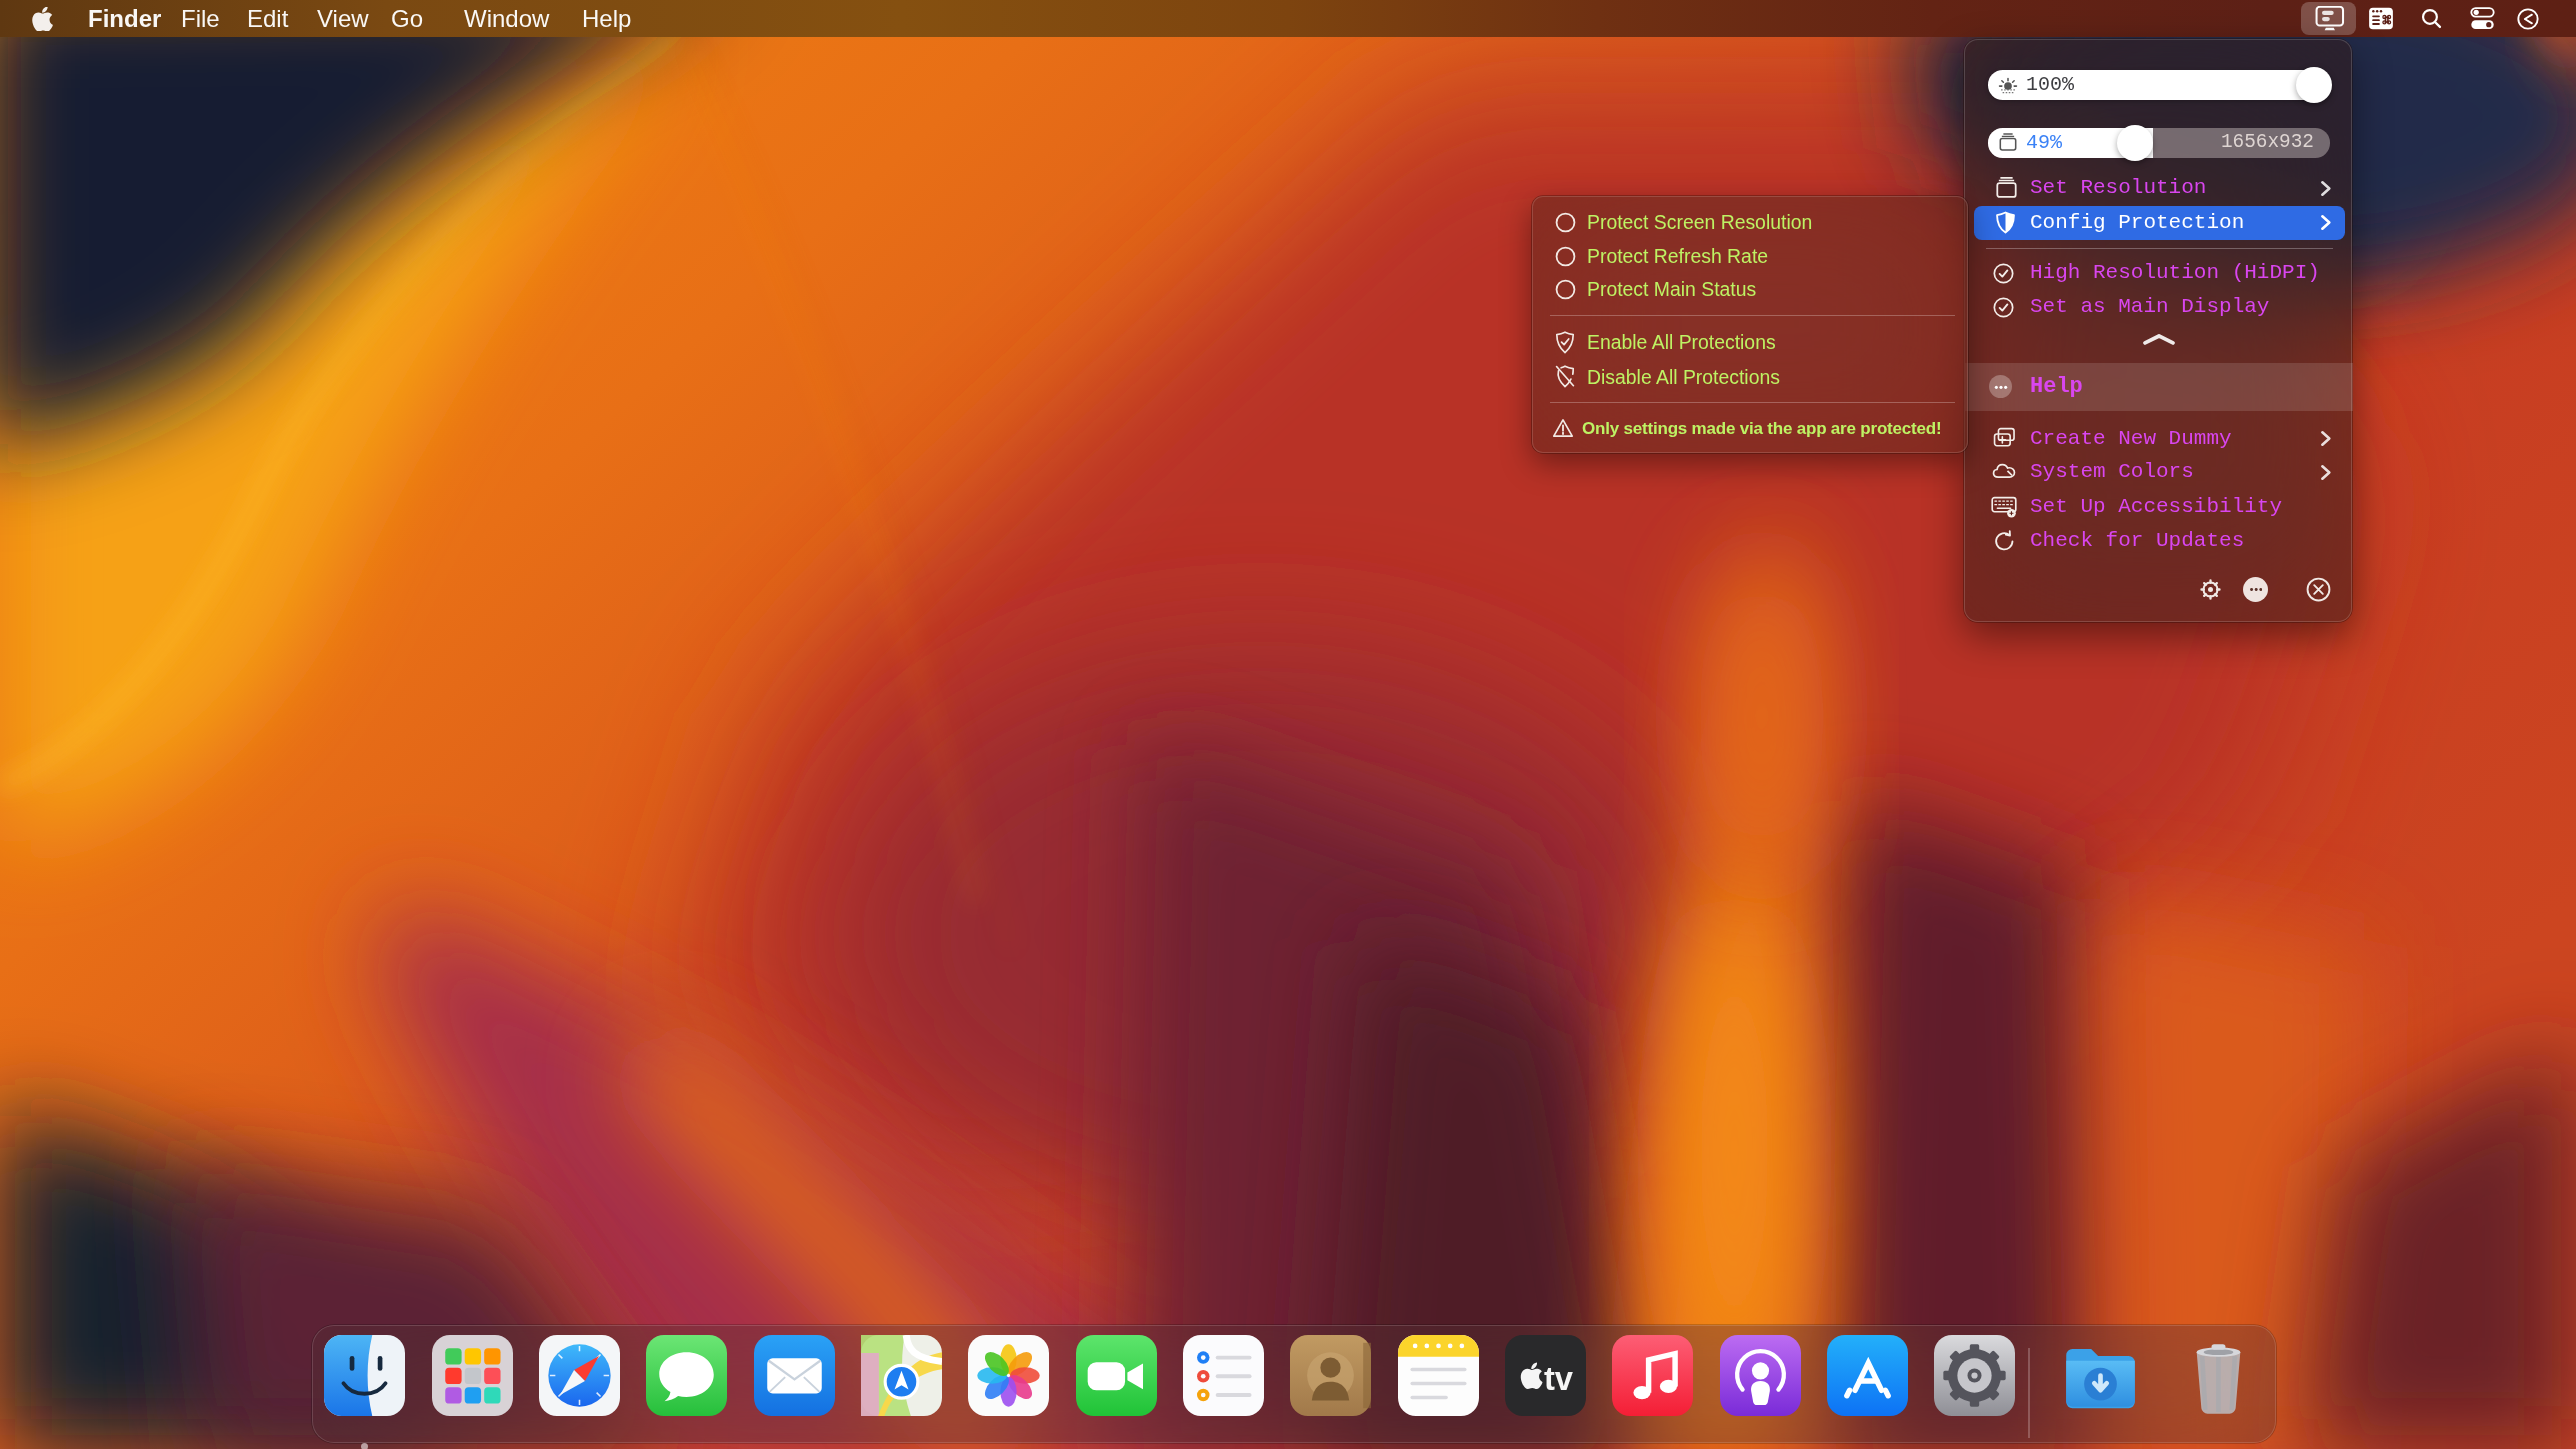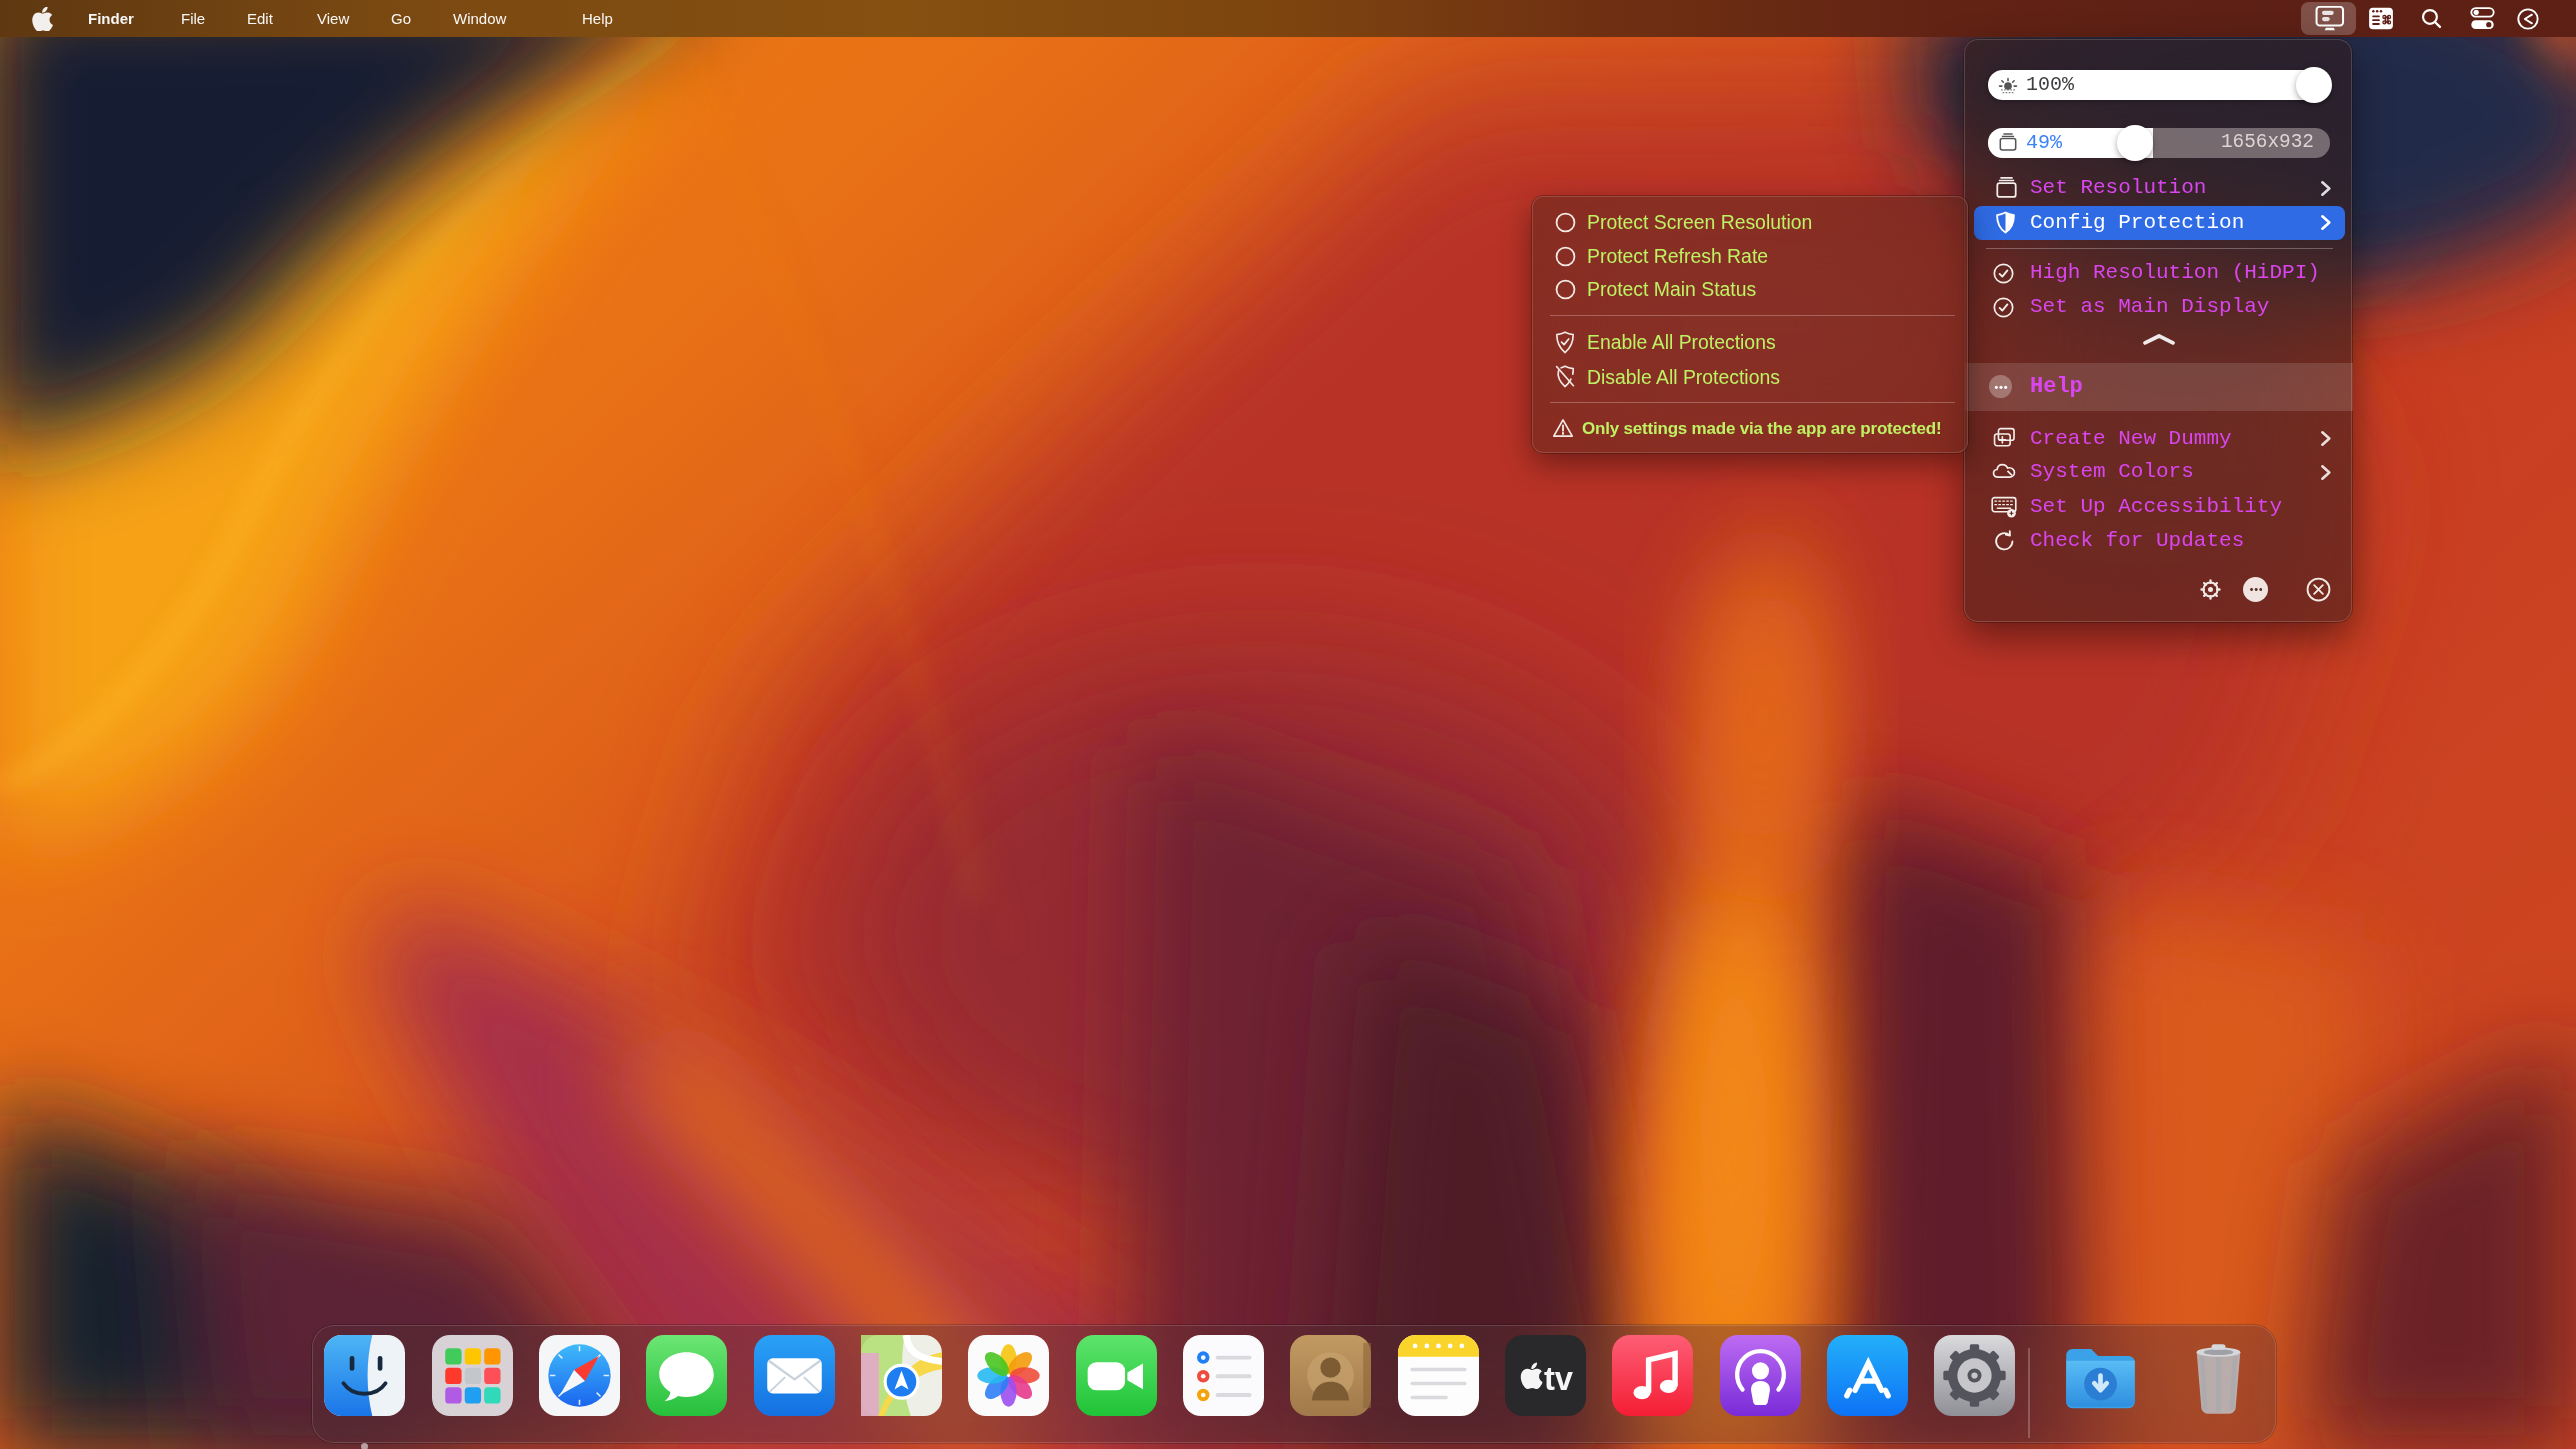--- a/index.html
+++ b/index.html
@@ -3,21 +3,21 @@
 <meta charset="utf-8">
 <style>
   html,body{margin:0;padding:0;width:2576px;height:1450px;overflow:hidden;background:#000;}
   *{box-sizing:border-box;}
   body{font-family:"Liberation Sans", sans-serif;position:relative;}
   #wall{position:absolute;left:0;top:0;width:2576px;height:1450px;}
   
   #menubar{position:absolute;left:0;top:0;width:2576px;height:37px;
     background:linear-gradient(90deg,#5f3811 0%,#7a4912 15%,#855010 35%,#7d440f 50%,#6f3012 62%,#632314 75%,#5d2016 88%,#5e2014 100%);
     color:#fff;}
-  .mitem{position:absolute;top:0;height:37px;line-height:37px;font-size:15px;color:rgba(255,255,255,.96);}
+  .mitem{position:absolute;top:0;height:37px;line-height:37px;font-size:24px;color:rgba(255,255,255,.96);}
   .bold{font-weight:bold;}
   
   #dock{position:absolute;left:312px;top:1325px;width:1964px;height:118px;border-radius:22px;
     background:rgba(85,48,52,.32);
     backdrop-filter:blur(54px) saturate(.9);
     border:0.8px solid rgba(255,255,255,.14);
     box-shadow:0 0 0 0.8px rgba(0,0,0,.25);}
   .dicon{position:absolute;top:1335px;width:81px;height:81px;}
   #dot{position:absolute;left:361px;top:1443px;width:7px;height:7px;border-radius:50%;background:rgba(255,255,255,.55);}
   #dsep{position:absolute;left:2028px;top:1348px;width:1.6px;height:90px;background:rgba(255,255,255,.22);}
@@ -100,21 +100,21 @@
 
 <div id="menubar">
   <svg style="position:absolute;left:32px;top:7px" width="21" height="24" viewBox="0 0 27 31">
     <path fill="#f3efec" d="M18.3,4.9c1.2-1.5,2.1-3.5,1.8-5.6c-1.8,0.1-3.9,1.2-5.2,2.7c-1.1,1.3-2.1,3.4-1.8,5.4 C15.1,7.6,17.1,6.4,18.3,4.9z M22.6,16.4c0-4.1,3.4-6.1,3.5-6.2c-1.9-2.8-4.9-3.2-6-3.2c-2.5-0.3-5,1.5-6.3,1.5 c-1.3,0-3.3-1.5-5.4-1.4c-2.8,0-5.4,1.6-6.8,4.1c-2.9,5-0.7,12.5,2.1,16.5c1.4,2,3,4.2,5.2,4.1c2.1-0.1,2.9-1.3,5.4-1.3 c2.5,0,3.2,1.3,5.4,1.3c2.2,0,3.6-2,5-4c1.6-2.3,2.2-4.6,2.2-4.7C27,23,22.7,21.3,22.6,16.4z"></path>
   </svg>
   <div class="mitem bold" style="left:88px">Finder</div>
   <div class="mitem" style="left:181px">File</div>
   <div class="mitem" style="left:247px">Edit</div>
   <div class="mitem" style="left:317px">View</div>
   <div class="mitem" style="left:391px">Go</div>
-  <div class="mitem" style="left:453px">Window</div>
+  <div class="mitem" style="left:464px">Window</div>
   <div class="mitem" style="left:582px">Help</div>
 
   <div style="position:absolute;left:2301px;top:2.3px;width:55px;height:33px;border-radius:7.8px;background:rgba(255,255,255,.22)"></div>
 
   <svg style="position:absolute;left:2315px;top:6.2px" width="29.6" height="25" viewBox="0 0 38 32">
     <rect x="2" y="1" width="34" height="24" rx="4" fill="none" stroke="#fff" stroke-width="2.6"></rect>
     <rect x="9" y="6" width="15" height="5.5" rx="2.7" fill="#fff" opacity=".85"></rect>
     <rect x="9" y="14" width="10" height="5.5" rx="2.7" fill="#fff" opacity=".85"></rect>
     <path d="M14,28 h10 l1.6,3 h-13.2 Z" fill="#fff"></path>
   </svg>

